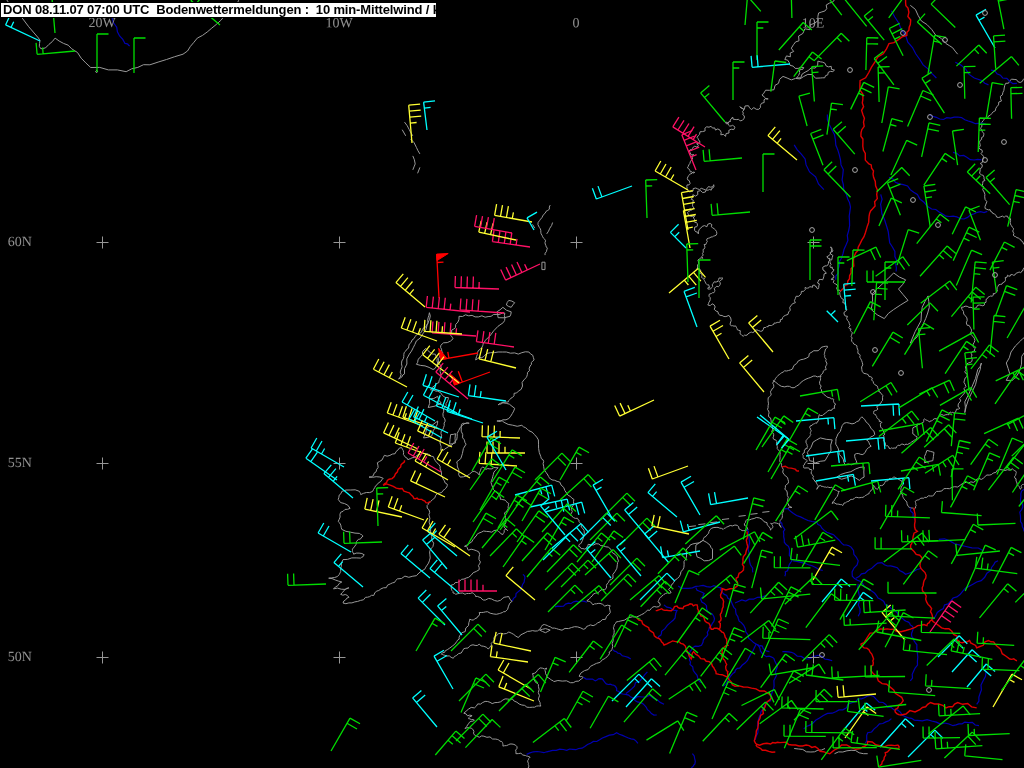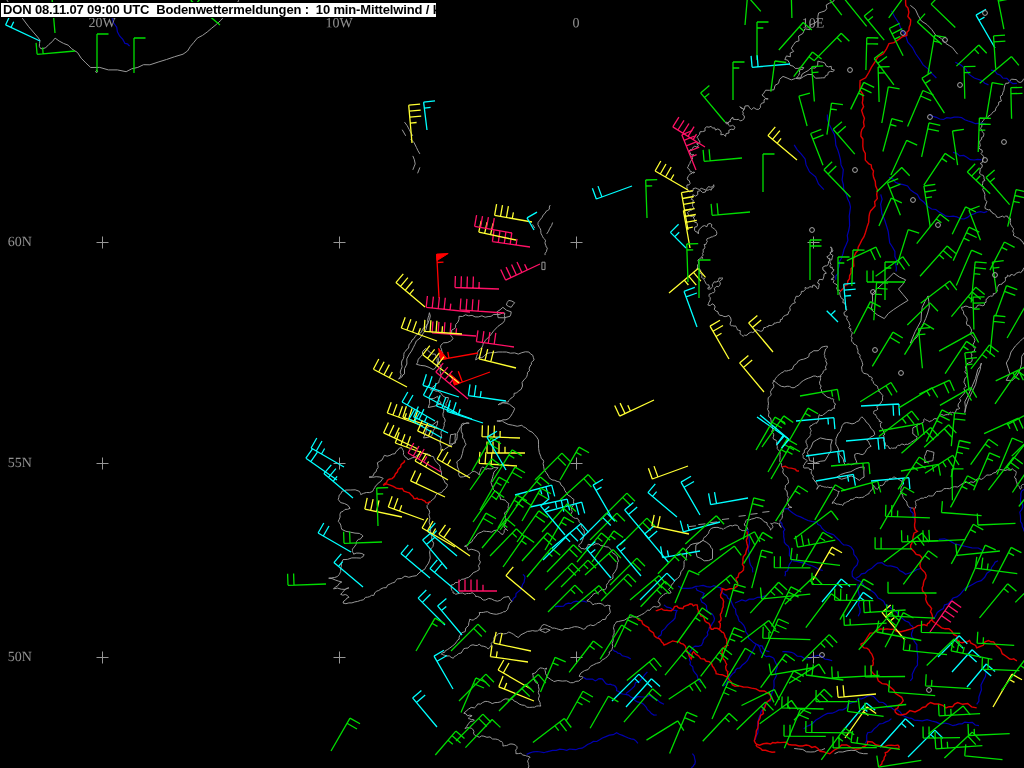--- a/index.html
+++ b/index.html
@@ -570,12 +570,12 @@
       <circle cx="929" cy="690" r="2.4"></circle>
       <circle cx="822" cy="655" r="2.4"></circle>
       <circle cx="850" cy="70" r="2.4"></circle>
       <circle cx="985" cy="160" r="2.4"></circle>
       <circle cx="945" cy="40" r="2.4"></circle>
       <circle cx="812" cy="230" r="2.4"></circle>
       <circle cx="995" cy="275" r="2.4"></circle>
       <circle cx="875" cy="350" r="2.4"></circle>
     </g>
   </svg>
-<div id="bar">DON 08.11.07 09:00 UTC  Bodenwettermeldungen :  10 min-Mittelwind / kts</div>
+<div id="bar">DON 08.11.07 07:00 UTC  Bodenwettermeldungen :  10 min-Mittelwind / kts</div>
 </body></html>

